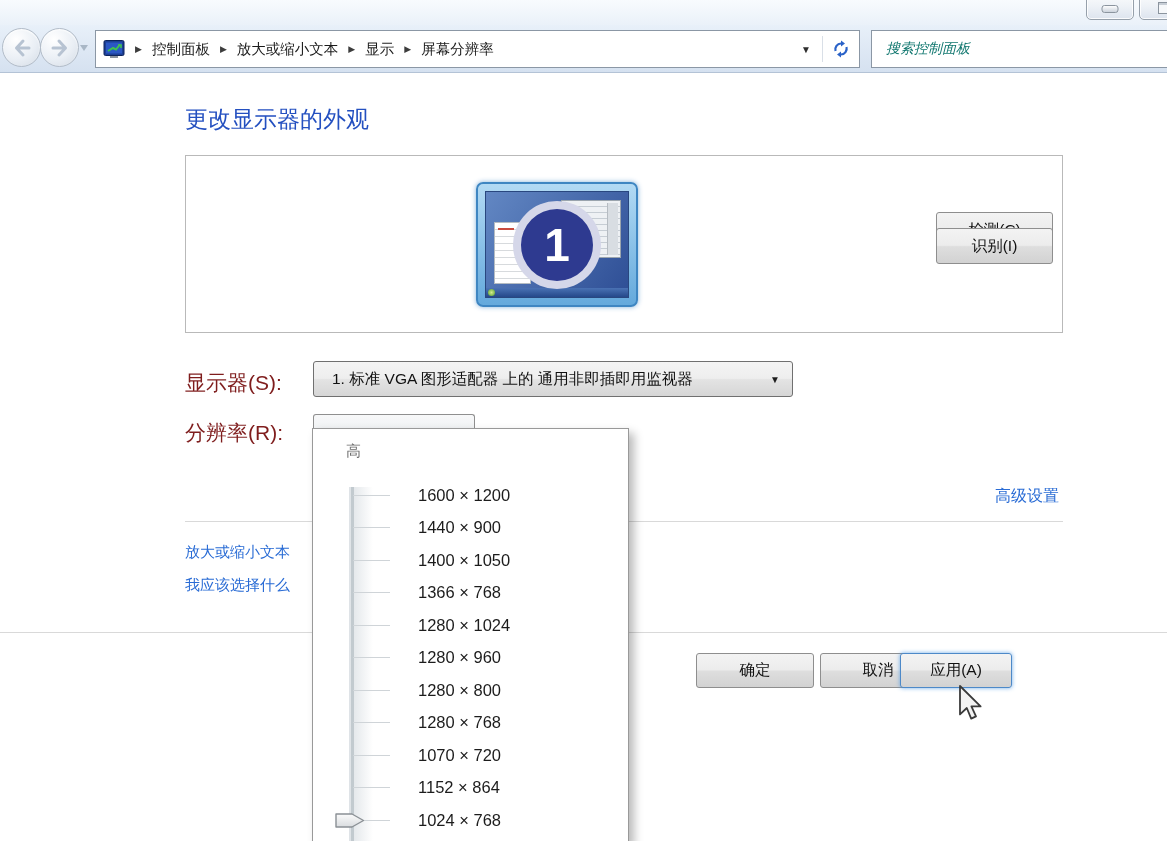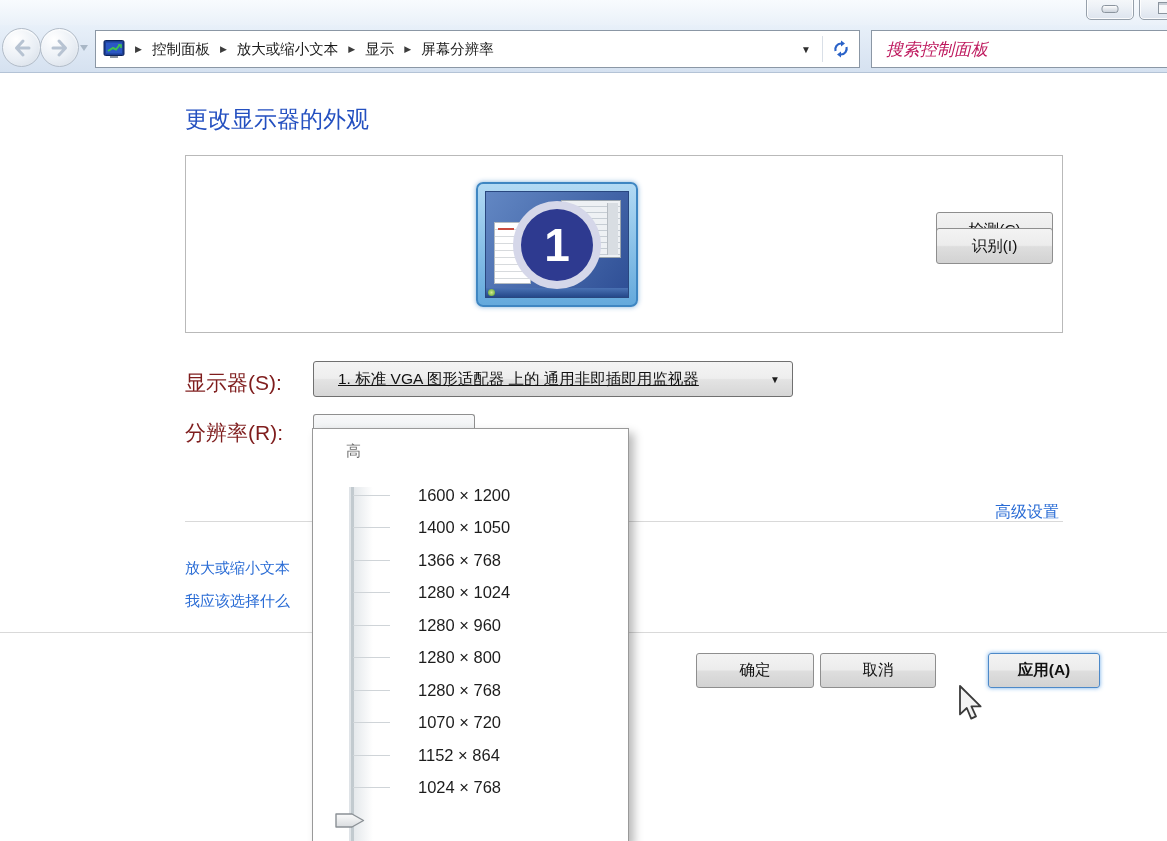--- a/index.html
+++ b/index.html
@@ -38,21 +38,21 @@
     background:#fff;border:1px solid #8b97a5;display:flex;align-items:center;}
   .crumb-icon{margin-left:7px;flex:0 0 auto;display:flex;}
   .crumb-sep{font-size:9px;color:#3c3c3c;margin:0 10px;flex:0 0 auto;}
   .crumb{font-size:14.5px;color:#1a1a1a;white-space:nowrap;cursor:pointer;}
   .addr-right{margin-left:auto;display:flex;align-items:center;height:100%;}
   .addr-divider{width:1px;height:26px;background:#d9dfe7;}
   .addr-drop{width:32px;text-align:center;font-size:10px;color:#2d2d2d;cursor:pointer;}
   .refresh-btn{width:36px;height:100%;display:flex;align-items:center;justify-content:center;cursor:pointer;}
   .searchbox{position:absolute;left:871px;top:5px;width:300px;height:36px;
     background:#fff;border:1px solid #8b97a5;display:flex;align-items:center;}
-  .search-ph{margin-left:14px;font-style:italic;color:#be185d;font-size:17px;}
+  .search-ph{margin-left:14px;font-style:italic;color:#0f766e;font-size:14px;}
   
   .heading{position:absolute;left:185px;top:104px;font-size:23px;color:#2450c0;}
   .preview-box{position:absolute;left:185px;top:155px;width:876px;height:176px;
     border:1px solid #b9b9b9;background:#fff;}
   .monitor{position:absolute;left:290px;top:26px;width:158px;height:121px;border-radius:7px;
     background:linear-gradient(#b2daf4,#64a9dc);border:2px solid #3e86c2;
     box-shadow:0 0 5px rgba(120,170,215,.9);}
   .monitor-screen{position:absolute;left:7px;right:7px;top:7px;bottom:7px;
     background:linear-gradient(125deg,#6287c3,#2e4e95);border:1px solid #29477f;overflow:hidden;}
   .mini-win-right{position:absolute;right:7px;top:8px;width:58px;height:56px;
@@ -76,32 +76,32 @@
     border:1px solid #8e8e8e;border-radius:3px;font-size:15.5px;color:#111;
     display:flex;align-items:center;justify-content:center;cursor:pointer;
     font-family:"Liberation Sans","DejaVu Sans",sans-serif;position:absolute;}
   .detect{left:750px;top:23px;width:115px;height:34px;margin-top:33px;}
   .identify{left:750px;top:72px;width:115px;height:34px;}
   .field-label{position:absolute;font-size:21px;color:#7f1d1d;}
   .combo{position:absolute;left:313px;top:361px;width:478px;height:34px;
     background:linear-gradient(#f4f4f4 0%,#eeeeee 48%,#e3e3e3 52%,#d6d6d6 100%);
     border:1px solid #707070;border-radius:3px;display:flex;align-items:center;
     font-size:15.5px;color:#111;cursor:pointer;}
-  .combo-text{margin-left:24px;white-space:nowrap;text-decoration:underline;}
+  .combo-text{margin-left:18px;white-space:nowrap;}
   .combo-arrow{margin-left:auto;margin-right:12px;font-size:10px;color:#1d1d1d;}
   .res-collapsed{position:absolute;left:313px;top:414px;width:160px;height:20px;
     border:1px solid #8f8f8f;border-bottom:none;border-radius:3px 3px 0 0;
     background:linear-gradient(#f7f8f9,#eef0f2);z-index:2;}
-  .link{position:absolute;color:#2a6cd5;font-size:15px;cursor:pointer;white-space:nowrap;margin-top:16px;}
+  .link{position:absolute;color:#2a6cd5;font-size:15px;cursor:pointer;white-space:nowrap;}
   .link.adv{font-size:16px;}
   .sep{position:absolute;height:1px;background:#d9d9d9;}
   .okb{left:696px;top:653px;width:116px;height:33px;}
   .cancelb{left:820px;top:653px;width:114px;height:33px;}
-  .applyb{left:988px;top:653px;width:110px;height:33px;
-    border-color:#4d89c8;box-shadow:0 0 4px rgba(86,157,229,.85);font-weight:bold;}
+  .applyb{left:900px;top:653px;width:110px;height:33px;
+    border-color:#4d89c8;box-shadow:0 0 4px rgba(86,157,229,.85);}
   
   .panel{position:absolute;left:312px;top:428px;width:315px;height:413px;background:#fff;
     border:1px solid #999;box-shadow:5px 5px 9px rgba(0,0,0,.28);z-index:10;}
   .panel-high{position:absolute;left:33px;top:13px;font-size:15px;color:#6e6e6e;}
   .track-fade{position:absolute;left:36px;top:58px;bottom:0;width:24px;
     background:linear-gradient(to right,#ccd3d9,rgba(255,255,255,0));opacity:.65;}
   .track{position:absolute;left:38px;top:58px;bottom:0;width:3px;background:#c2cacf;}
   .res-list{position:absolute;left:40px;top:50px;right:6px;}
   .res-row{height:32.5px;display:flex;align-items:center;}
   .res-tick{width:37px;height:1px;background:#cfd4d8;flex:0 0 auto;}
@@ -212,20 +212,24 @@
   <div class="panel-high">高</div>
   <div class="track-fade"></div>
   <div class="track"></div>
   <div class="res-list">
       <div class="res-row">
         <span class="res-tick"></span>
         <span class="res-text">1600 × 1200</span>
       </div>
       <div class="res-row">
         <span class="res-tick"></span>
+        <span class="res-text">1440 × 900</span>
+      </div>
+      <div class="res-row">
+        <span class="res-tick"></span>
         <span class="res-text">1400 × 1050</span>
       </div>
       <div class="res-row">
         <span class="res-tick"></span>
         <span class="res-text">1366 × 768</span>
       </div>
       <div class="res-row">
         <span class="res-tick"></span>
         <span class="res-text">1280 × 1024</span>
       </div>

